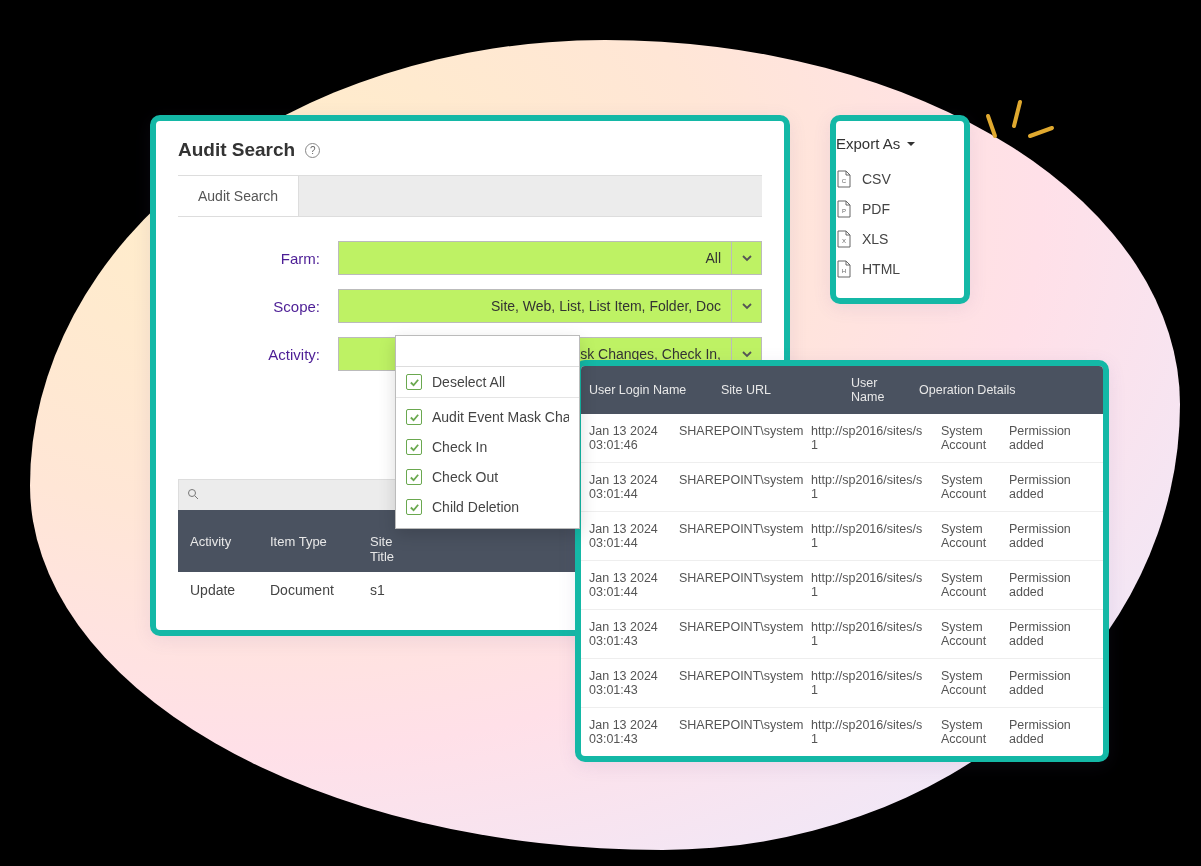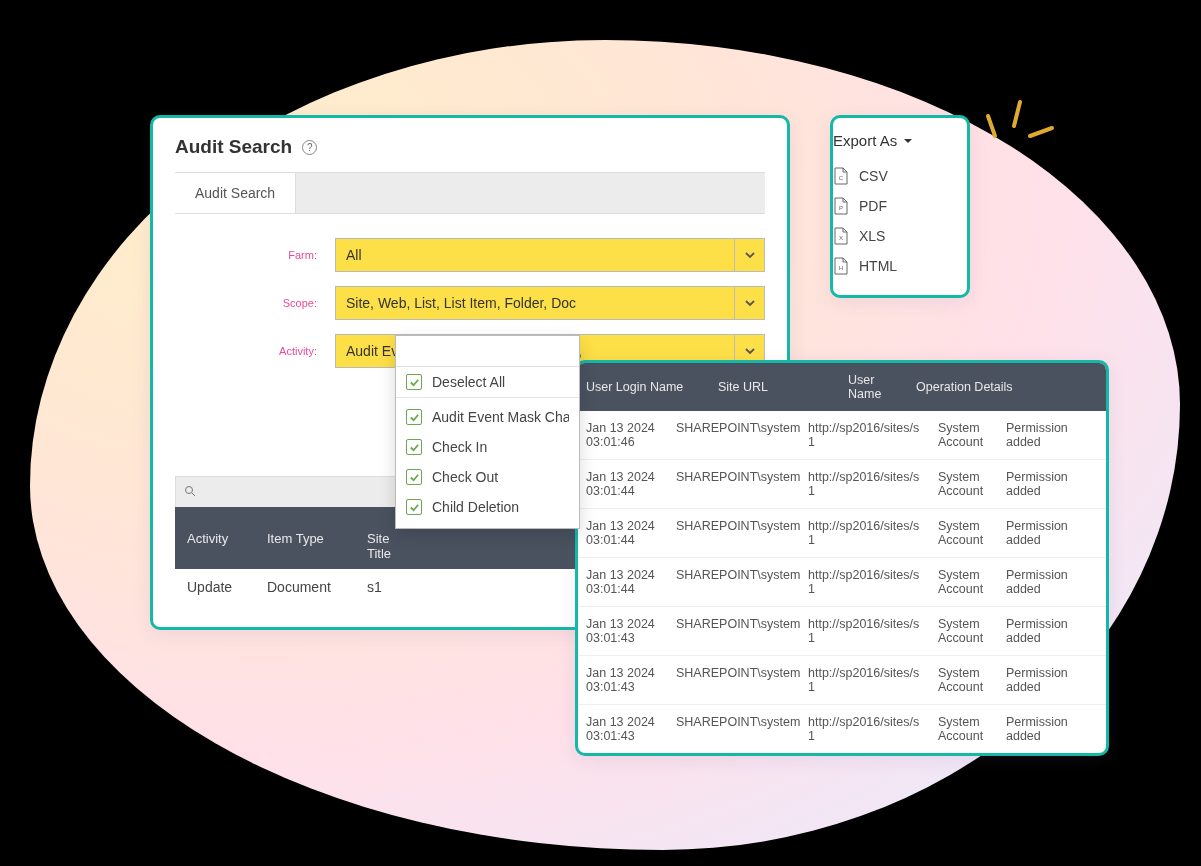--- a/index.html
+++ b/index.html
@@ -17,21 +17,21 @@
     top: 40px;
     left: 30px;
     width: 1150px;
     height: 810px;
     background: radial-gradient(ellipse at 20% 20%, #ffeec8 0%, #ffe6d6 35%, #ffe0e8 60%, #f0e8f8 85%, #fff0f0 100%);
     border-radius: 50% 50% 45% 55% / 55% 45% 55% 45%;
   }
   .card {
     position: absolute;
     background: #fff;
-    border: 3px solid #14b8a6;
+    border: 6px solid #14b8a6;
     border-radius: 10px;
     box-shadow: 0 4px 18px rgba(100,80,160,0.10);
   }
   
   .audit-card {
     top: 115px;
     left: 150px;
     width: 640px;
     padding: 18px 0 22px 0;
   }
@@ -76,32 +76,33 @@
     padding: 24px 22px 4px 22px;
   }
   .form-row {
     display: flex;
     align-items: center;
     margin-bottom: 14px;
   }
   .form-label {
     width: 160px;
     text-align: right;
-    color: #ec4899;
-    font-size: 11px;
+    color: #4c1d95;
+    font-size: 15px;
     padding-right: 18px;
   }
   .combo {
     flex: 1;
     height: 34px;
     border: 1px solid #bbb;
     display: flex;
     align-items: center;
-    background: #fde047;
+    background: #bef264;
     position: relative;
+    text-align: right;
   }
   .combo .combo-text {
     flex: 1;
     padding: 0 10px;
     font-size: 14px;
     color: #333;
     white-space: nowrap;
     overflow: hidden;
   }
   .combo .combo-caret {

